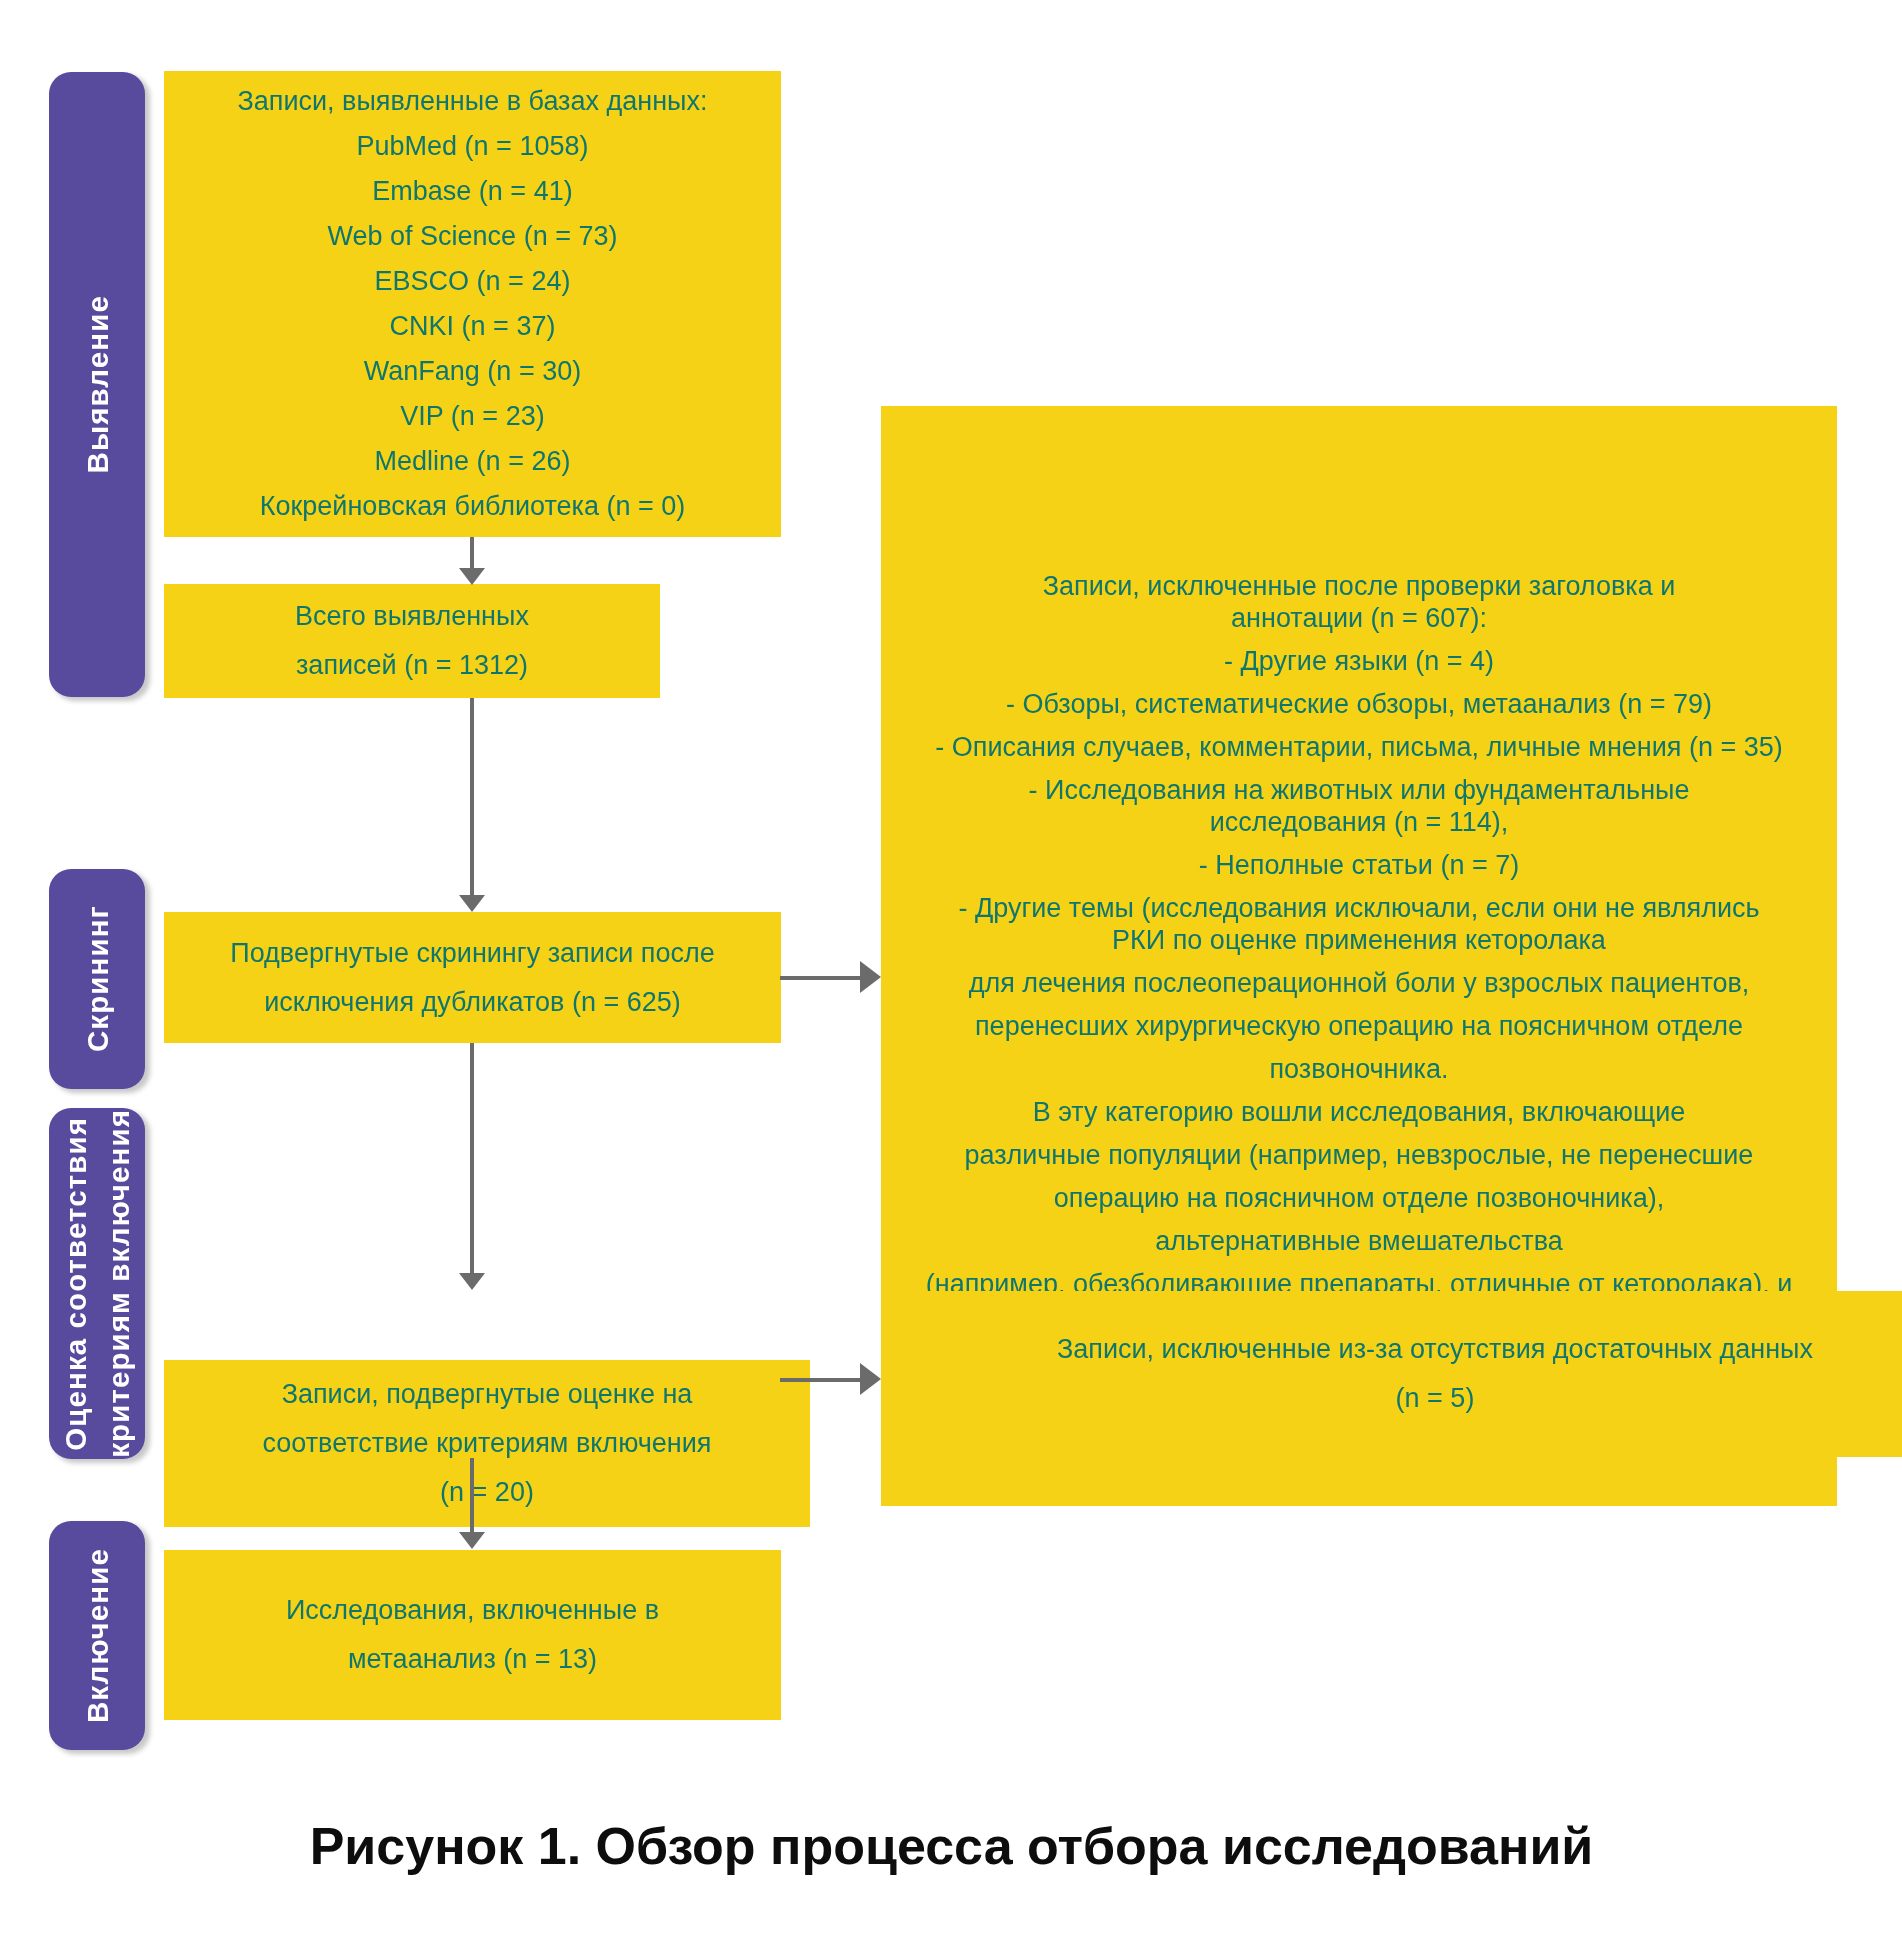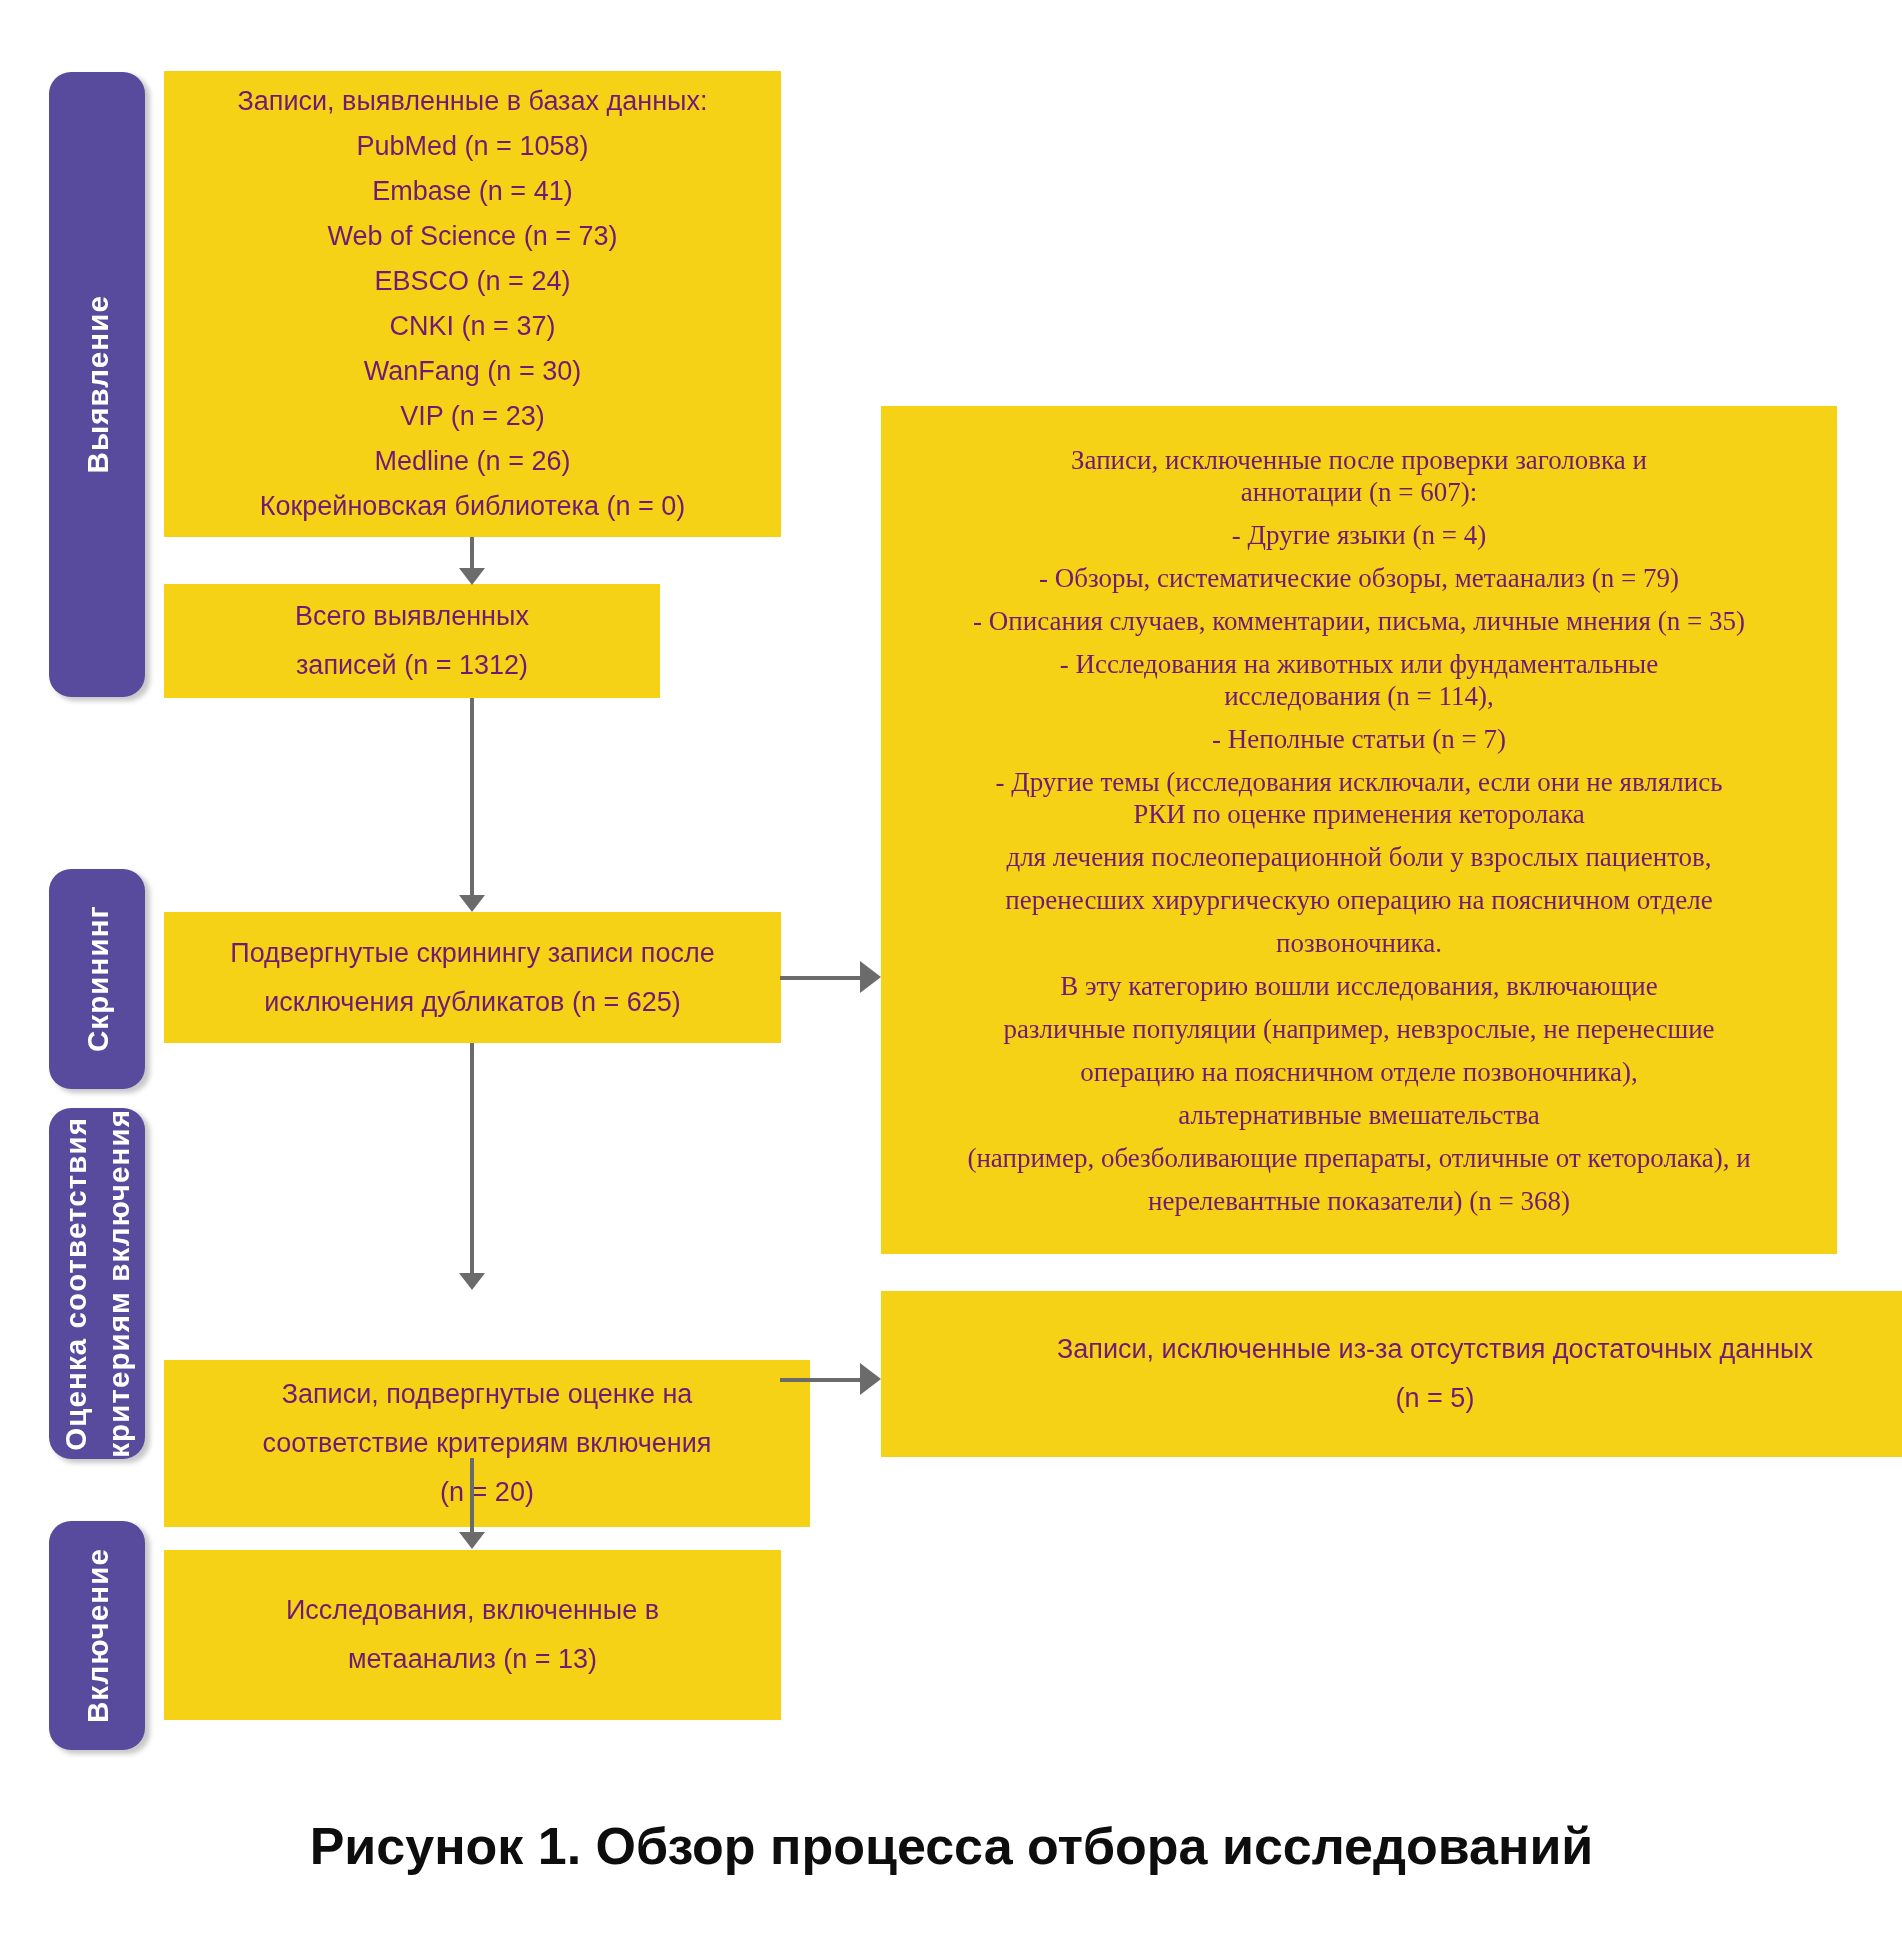--- a/index.html
+++ b/index.html
@@ -33,36 +33,36 @@
   }
   #stage-identification { top: 72px;  height: 625px; }
   #stage-screening      { top: 869px; height: 220px; }
   #stage-eligibility    { top: 1108px; height: 351px; }
   #stage-inclusion      { top: 1521px; height: 229px; }
 
   
   .ybox {
     position: absolute;
     background: #F5D216;
-    color: #701a75;
+    color: #0f766e;
     display: flex; flex-direction: column;
     align-items: center; justify-content: center;
     text-align: center;
     font-size: 27px;
   }
   .ybox .line { line-height: 49px; white-space: pre-line; }
   #box-identified .line { line-height: 45px; }
   #box-excluded-title .para { line-height: 32px; margin: 5.5px 0; white-space: pre-line; }
 
   #box-identified   { left: 164px; top: 71px;   width: 617px;  height: 466px; }
   #box-total        { left: 164px; top: 584px;  width: 496px;  height: 114px; }
   #box-screened     { left: 164px; top: 912px; width: 617px;  height: 131px; }
   #box-eligibility  { left: 164px; top: 1360px; width: 646px;  height: 167px; }
   #box-included     { left: 164px; top: 1550px; width: 617px;  height: 170px; }
-  #box-excluded-title        { left: 881px; top: 406px;  width: 956px; height: 848px; padding: 0 9px; box-sizing: border-box; font-family: Liberation Serif, serif; }
+  #box-excluded-title        { left: 881px; top: 406px;  width: 956px; height: 1100px; padding: 0 9px; box-sizing: border-box; }
   #box-excluded-insufficient { left: 881px; top: 1291px; width: 1108px; height: 166px; padding: 0 32px; box-sizing: border-box; }
 
   
   .varrow-line { position: absolute; width: 3.7px; background: #6B6B6B; }
   .varrow-head {
     position: absolute; width: 0; height: 0;
     border-left: 13.3px solid transparent;
     border-right: 13.3px solid transparent;
     border-top: 17.7px solid #6B6B6B;
   }

